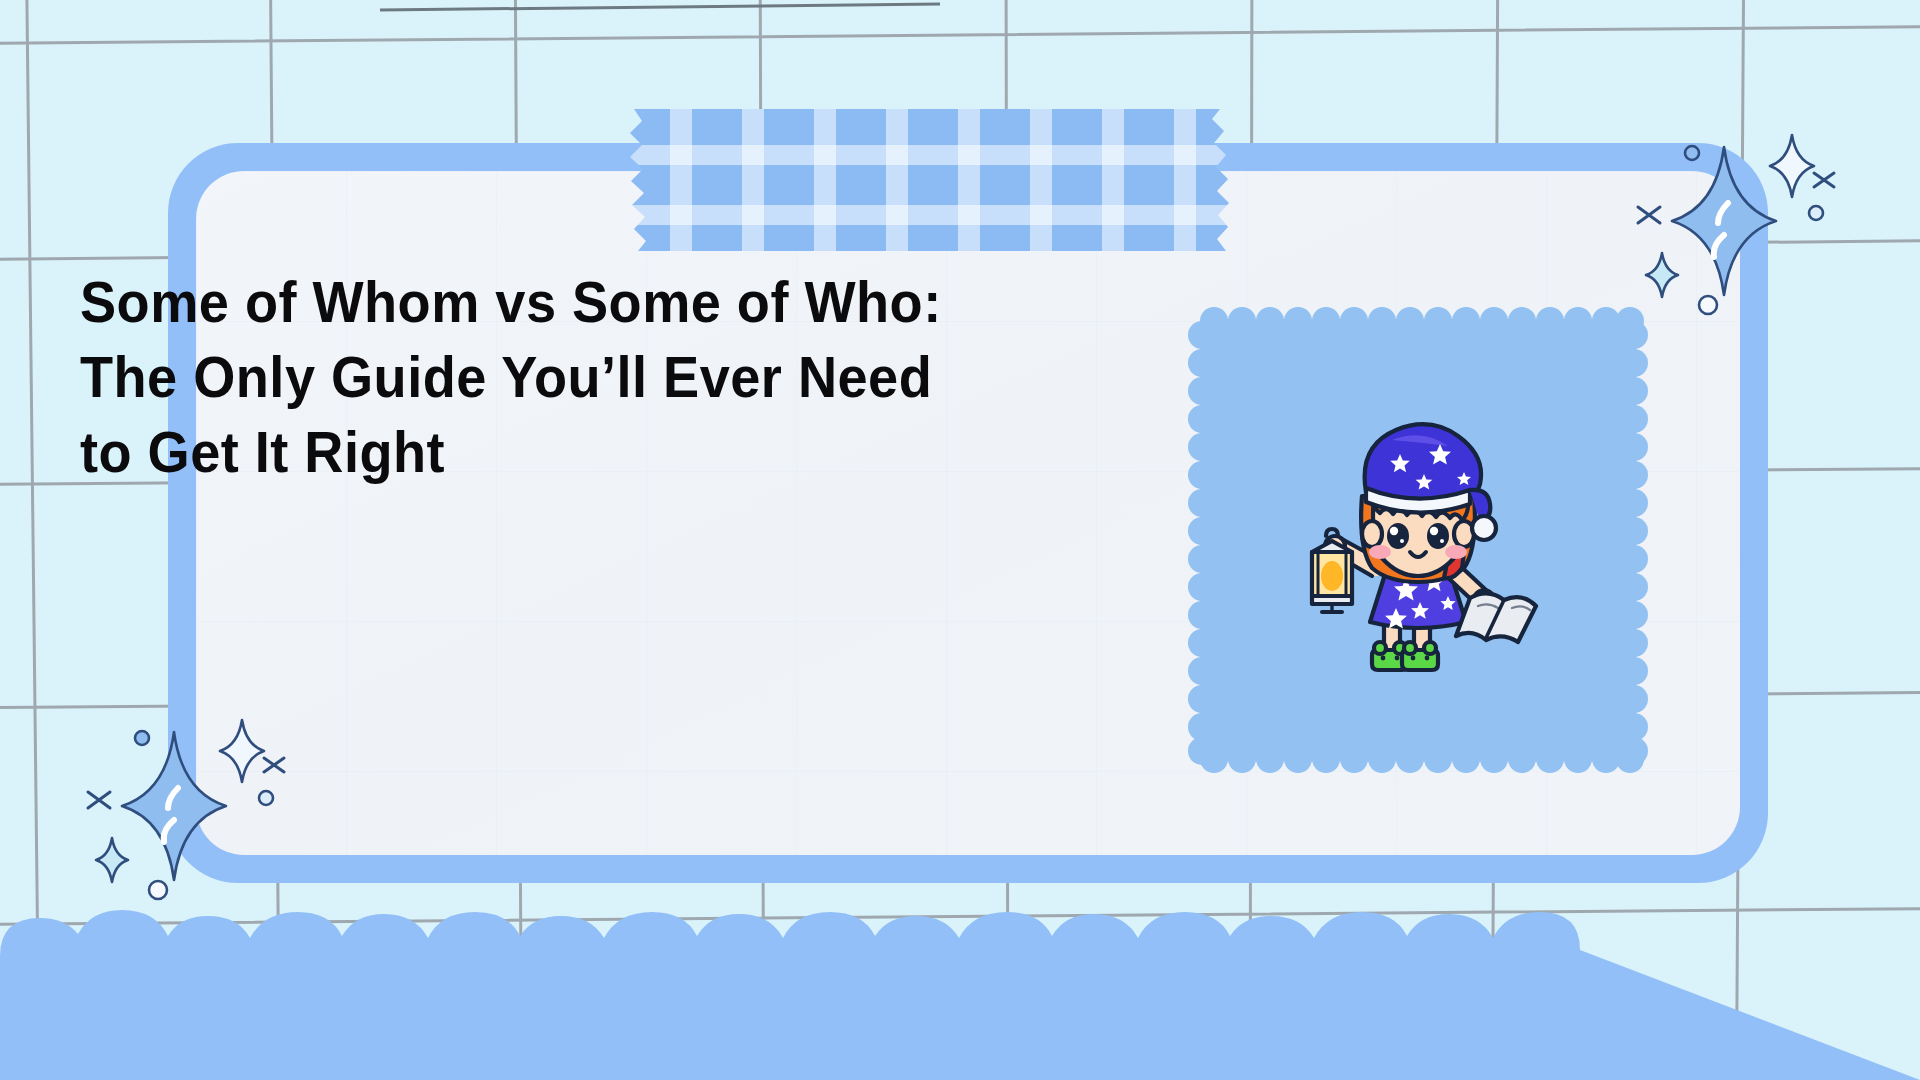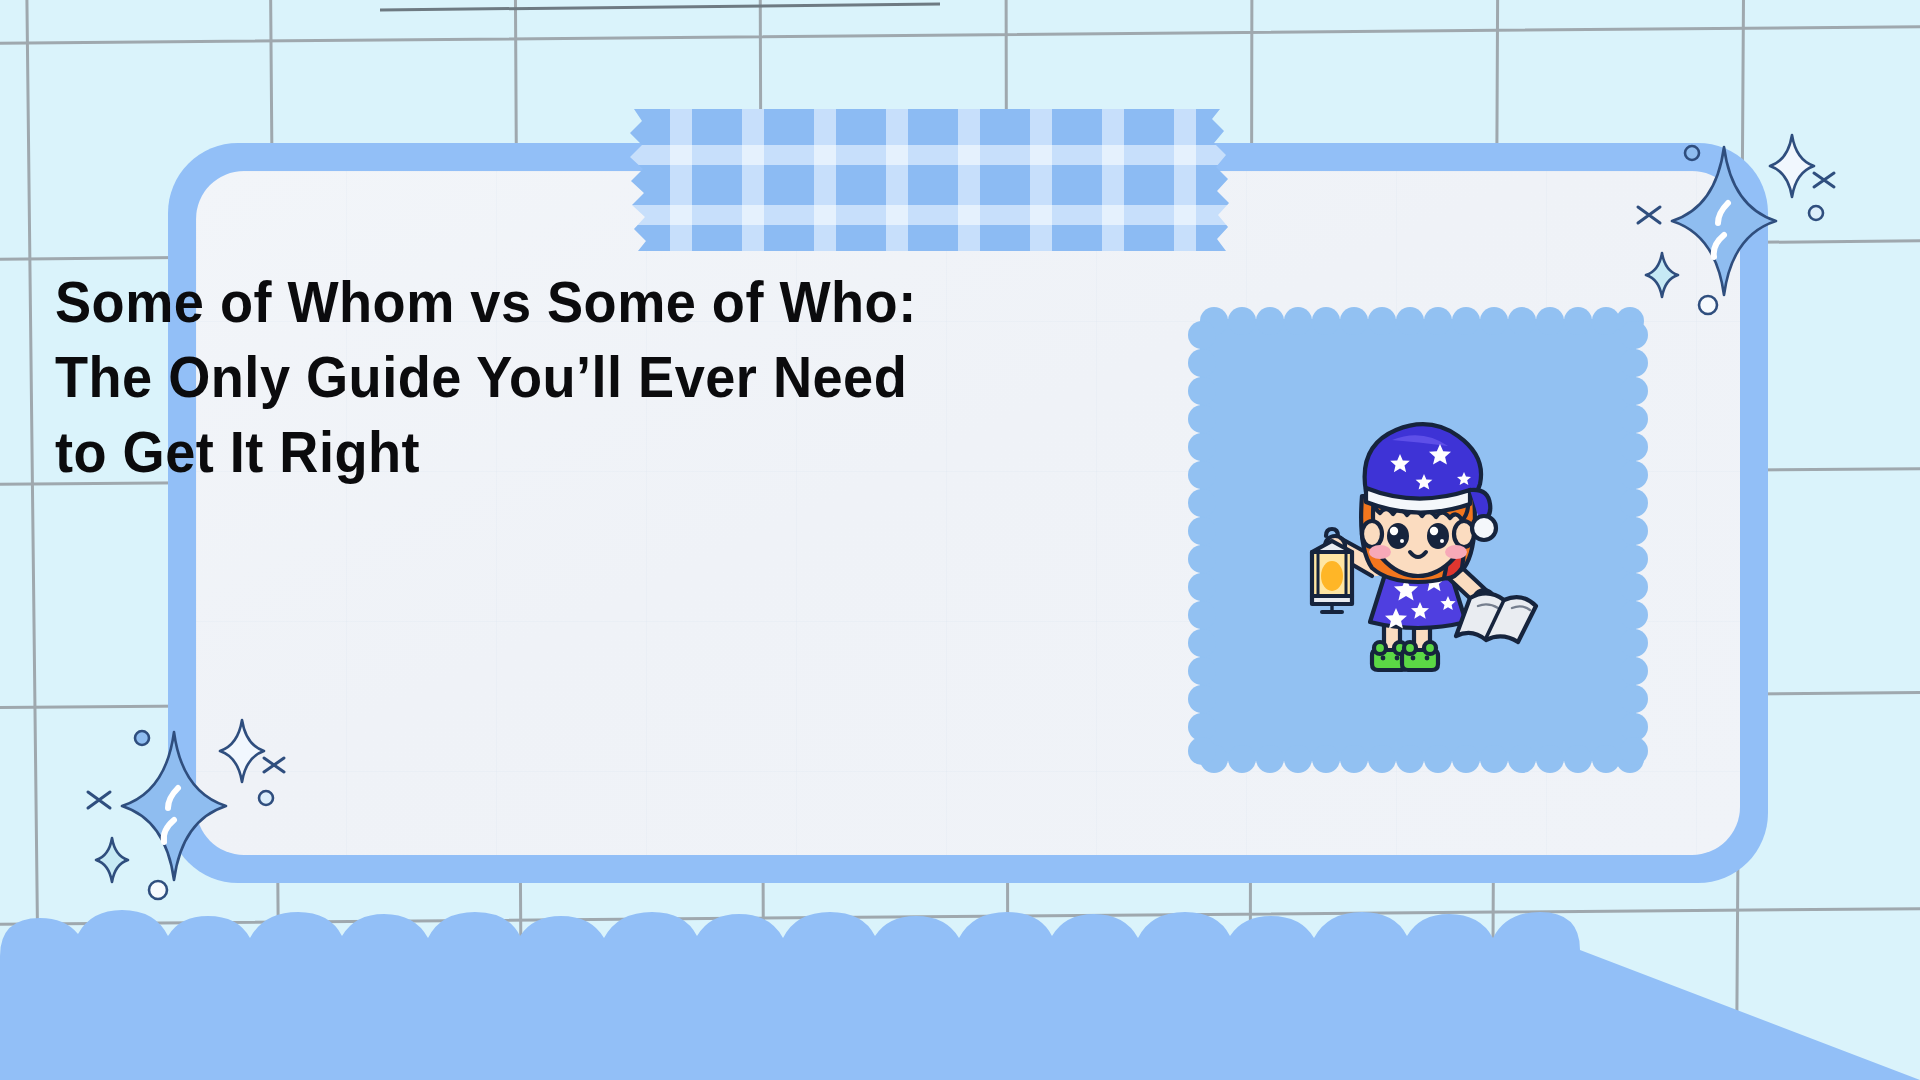--- a/index.html
+++ b/index.html
@@ -65,21 +65,21 @@
     inset:0;
     background:
       repeating-linear-gradient(to right, rgba(150,180,215,0.055) 0 1px, transparent 1px 150px),
       repeating-linear-gradient(to bottom, rgba(150,180,215,0.055) 0 1px, transparent 1px 150px);
     pointer-events:none;
   }
 
   
   .title-block {
     position: absolute;
-    left: 55px;
+    left: 80px;
     top: 265px;
     width: 1010px;
     z-index: 4;
   }
   .title-line {
     font-family: "Liberation Sans", "DejaVu Sans", sans-serif;
     font-weight: 700;
     font-size: 57px;
     line-height: 75px;
     letter-spacing: 0.5px;

